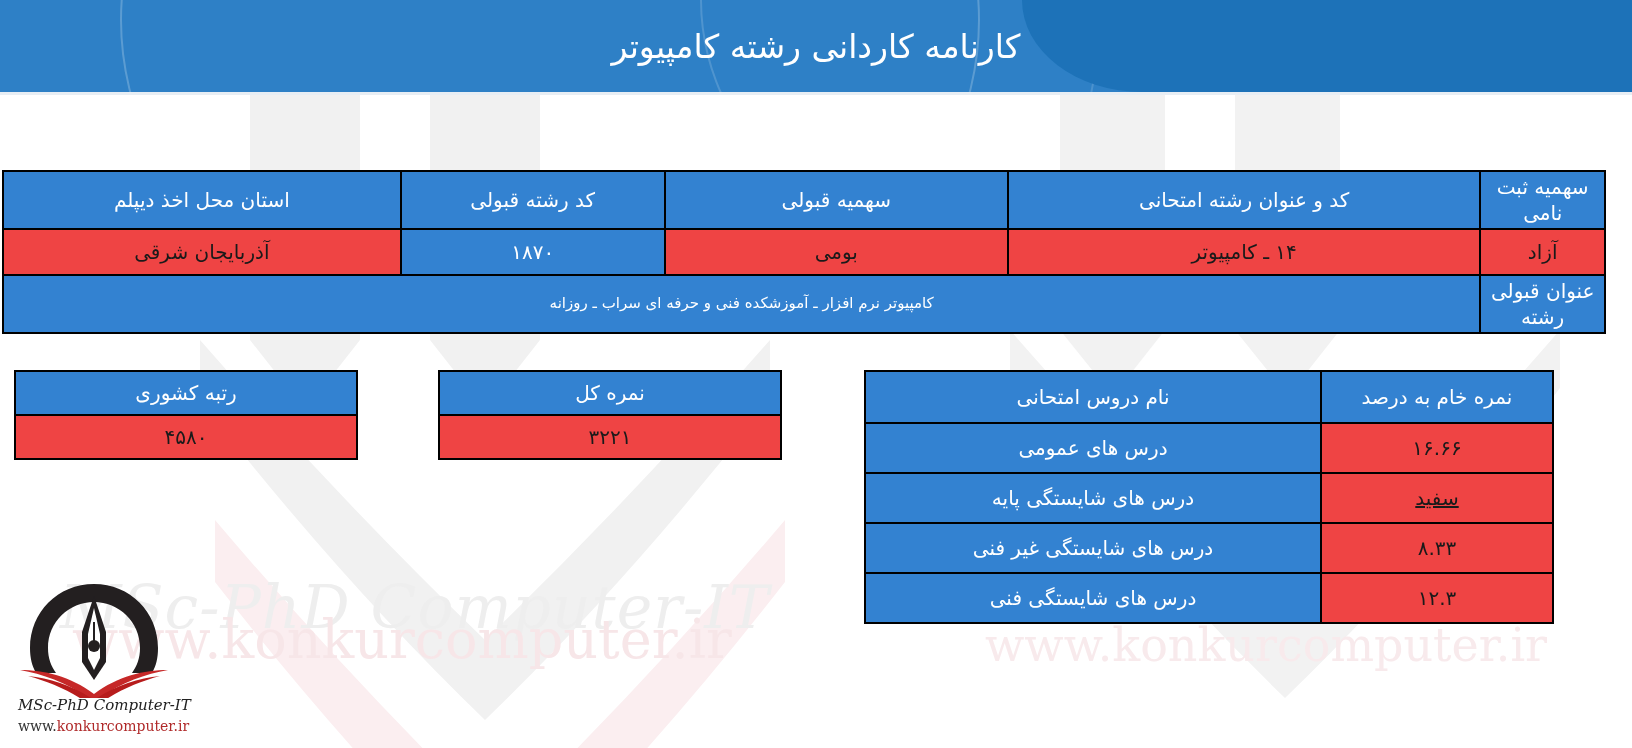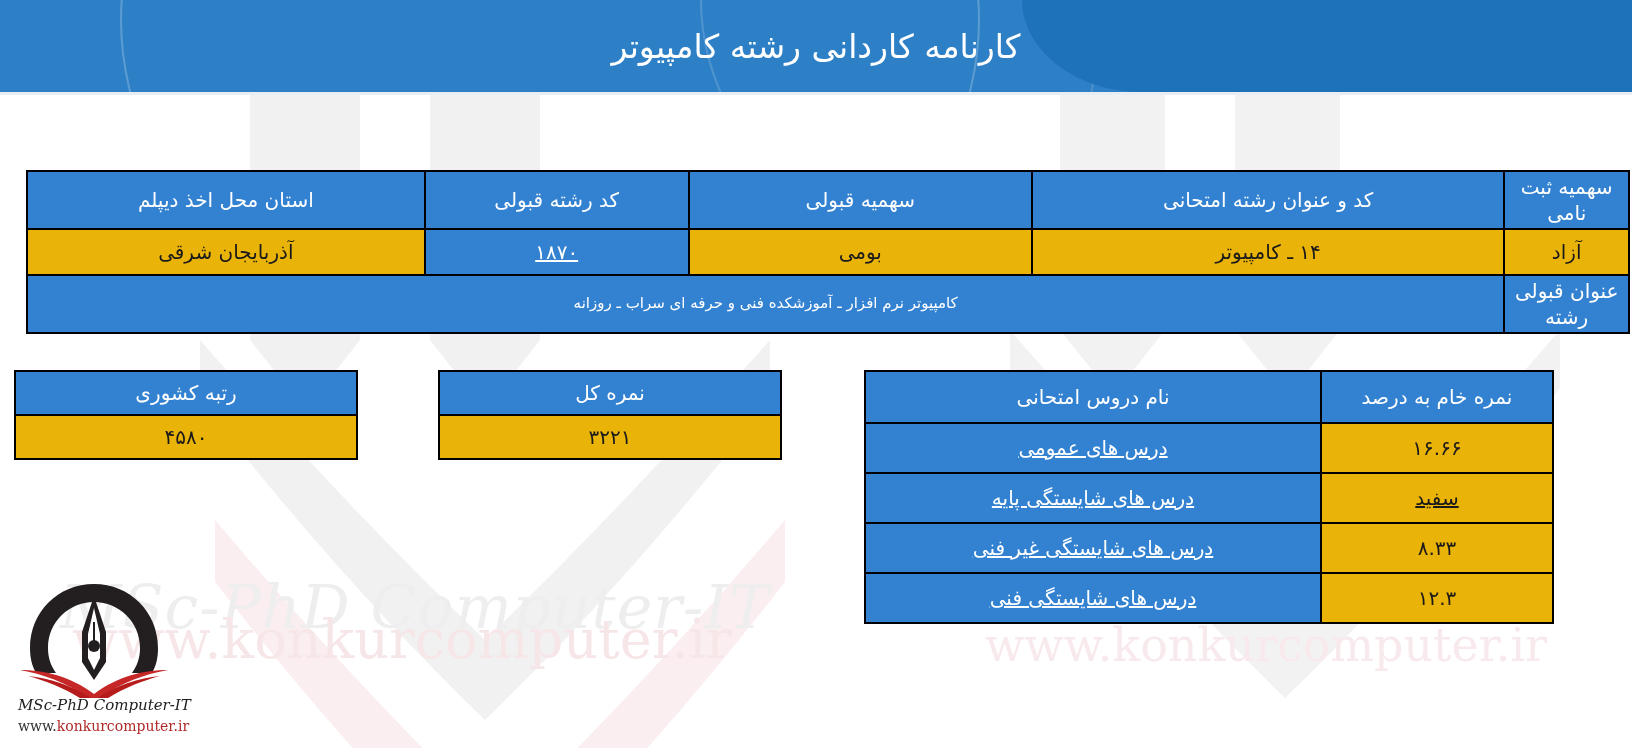--- a/index.html
+++ b/index.html
@@ -114,45 +114,44 @@
     table-layout: fixed;
     z-index: 4;
     background: transparent;
   }
   .tbl td {
     border: 2px solid #000000;
     text-align: center;
     vertical-align: middle;
     font-size: 20px;
     color: #1a1a1a;
-    background: #eab308;
+    background: #ef4444;
     padding: 2px 6px;
     line-height: 1.3;
   }
   .tbl td.hdr {
     background: #3382d1;
     color: #ffffff;
     font-weight: 400;
   }
   .tbl td.blue-val {
     background: #3382d1;
     color: #ffffff;
-    text-decoration: underline;
   }
   .tbl td.wide-blue {
     background: #3382d1;
     color: #ffffff;
     font-size: 15px;
   }
   .tbl td.underlined {
     text-decoration: underline;
   }
 
   
-  #main-table { left: 26px; top: 170px; width: 1604px; }
+  #main-table { left: 2px; top: 170px; width: 1604px; }
   #main-table td { height: 48px; }
   #main-table tr.row-vals td { height: 46px; }
   #main-table tr.row-major td { height: 52px; }
 
   
   #rank-table { left: 14px; top: 370px; width: 344px; padding-left: 40px; }
   #rank-table td { height: 44px; font-size: 20px; }
 
   
   #score-table { left: 438px; top: 370px; width: 344px; padding-left: 16px; }

